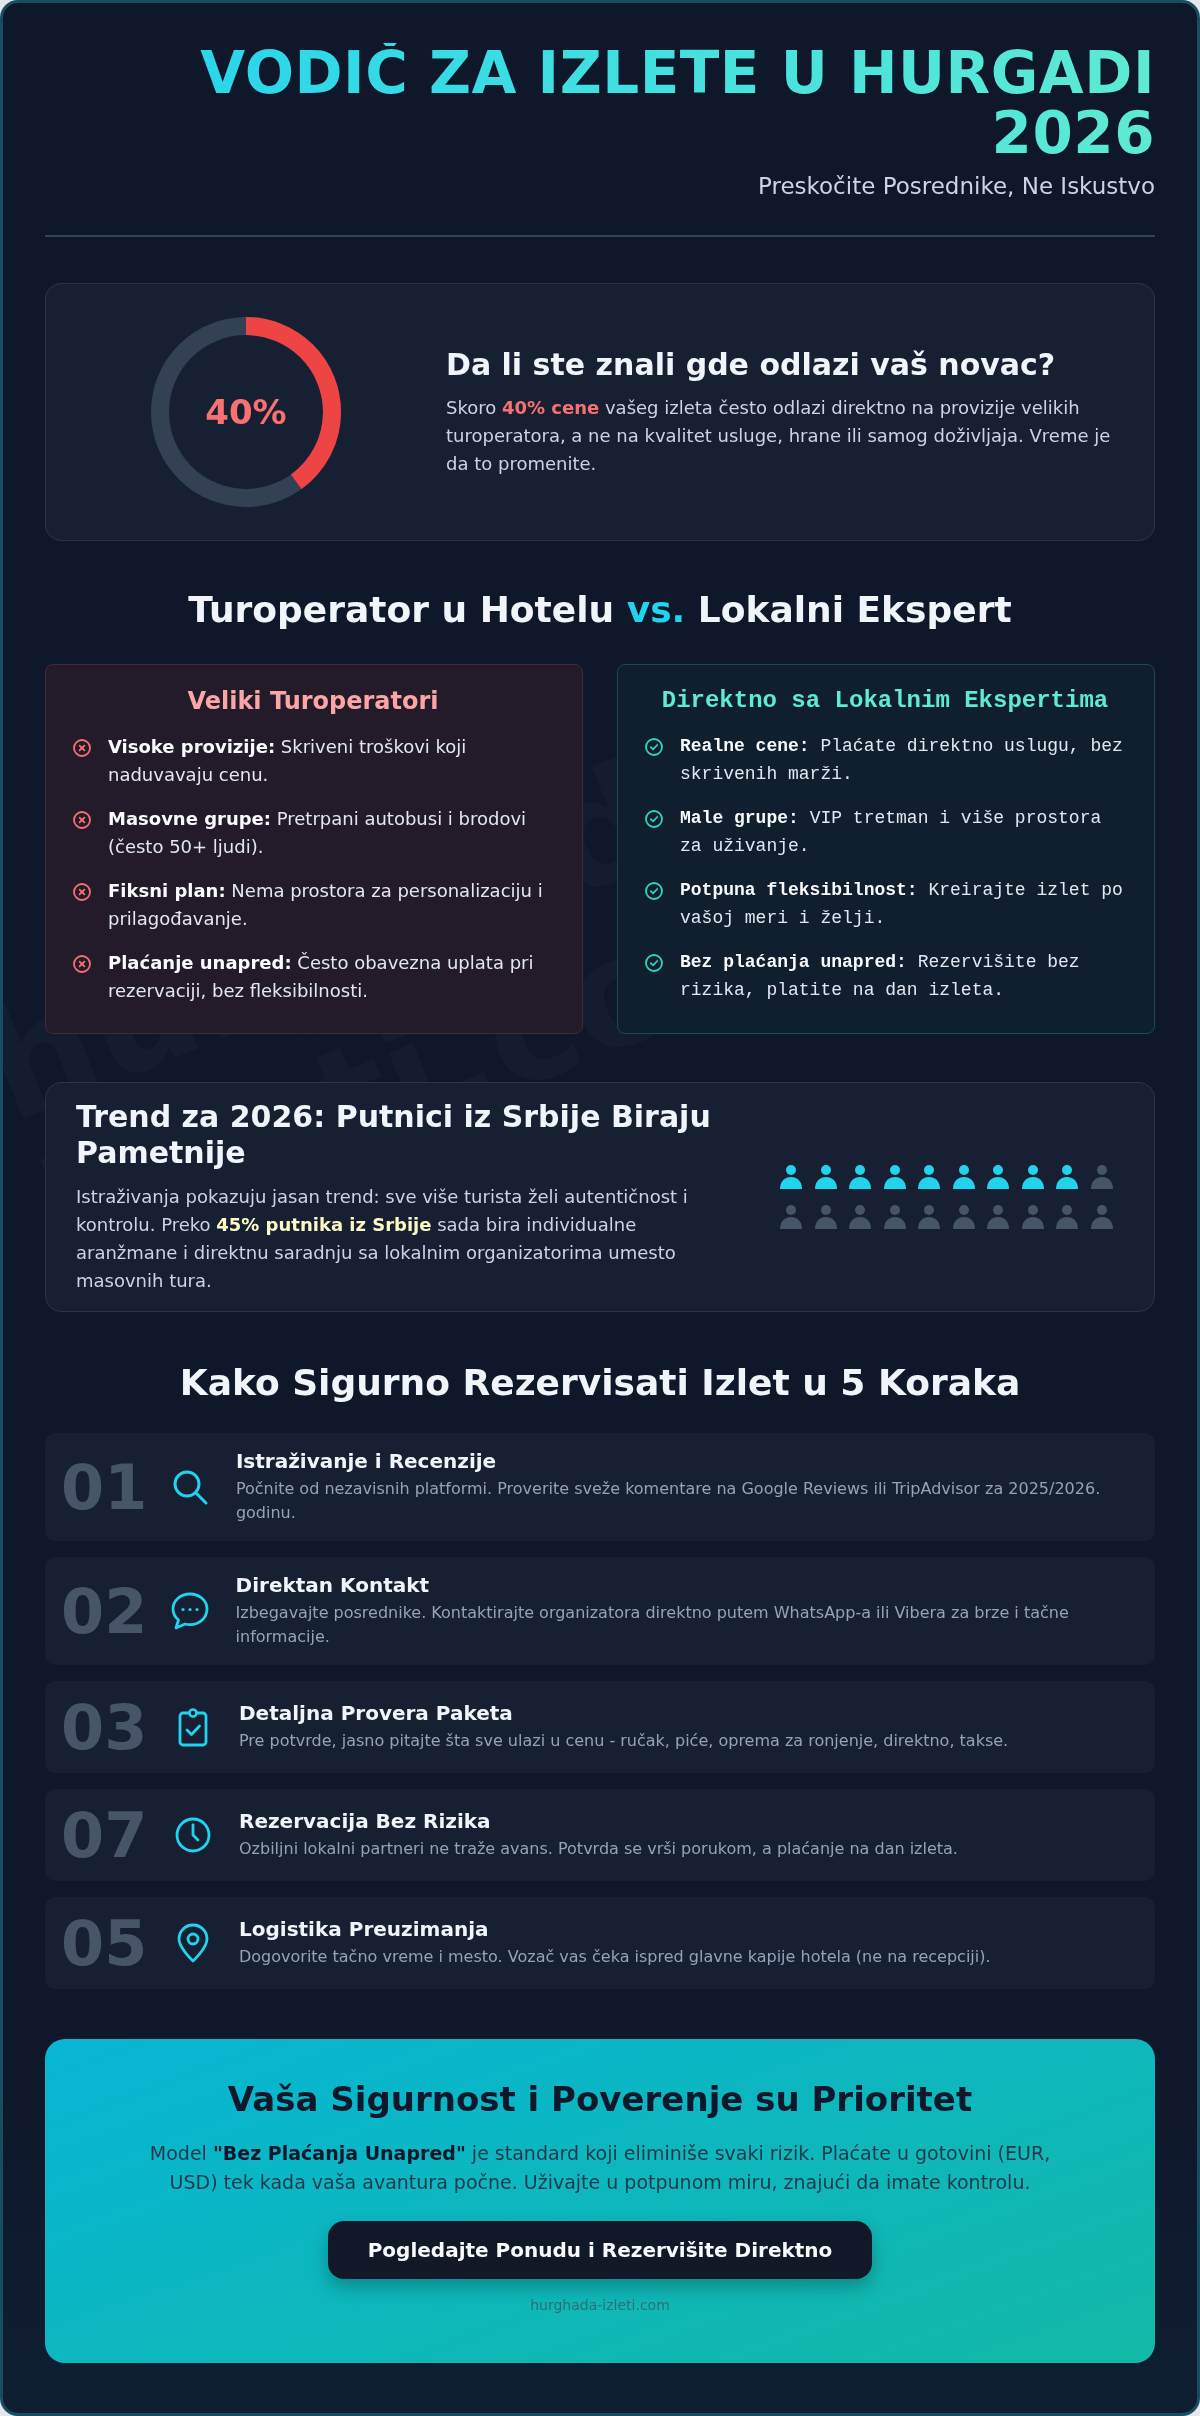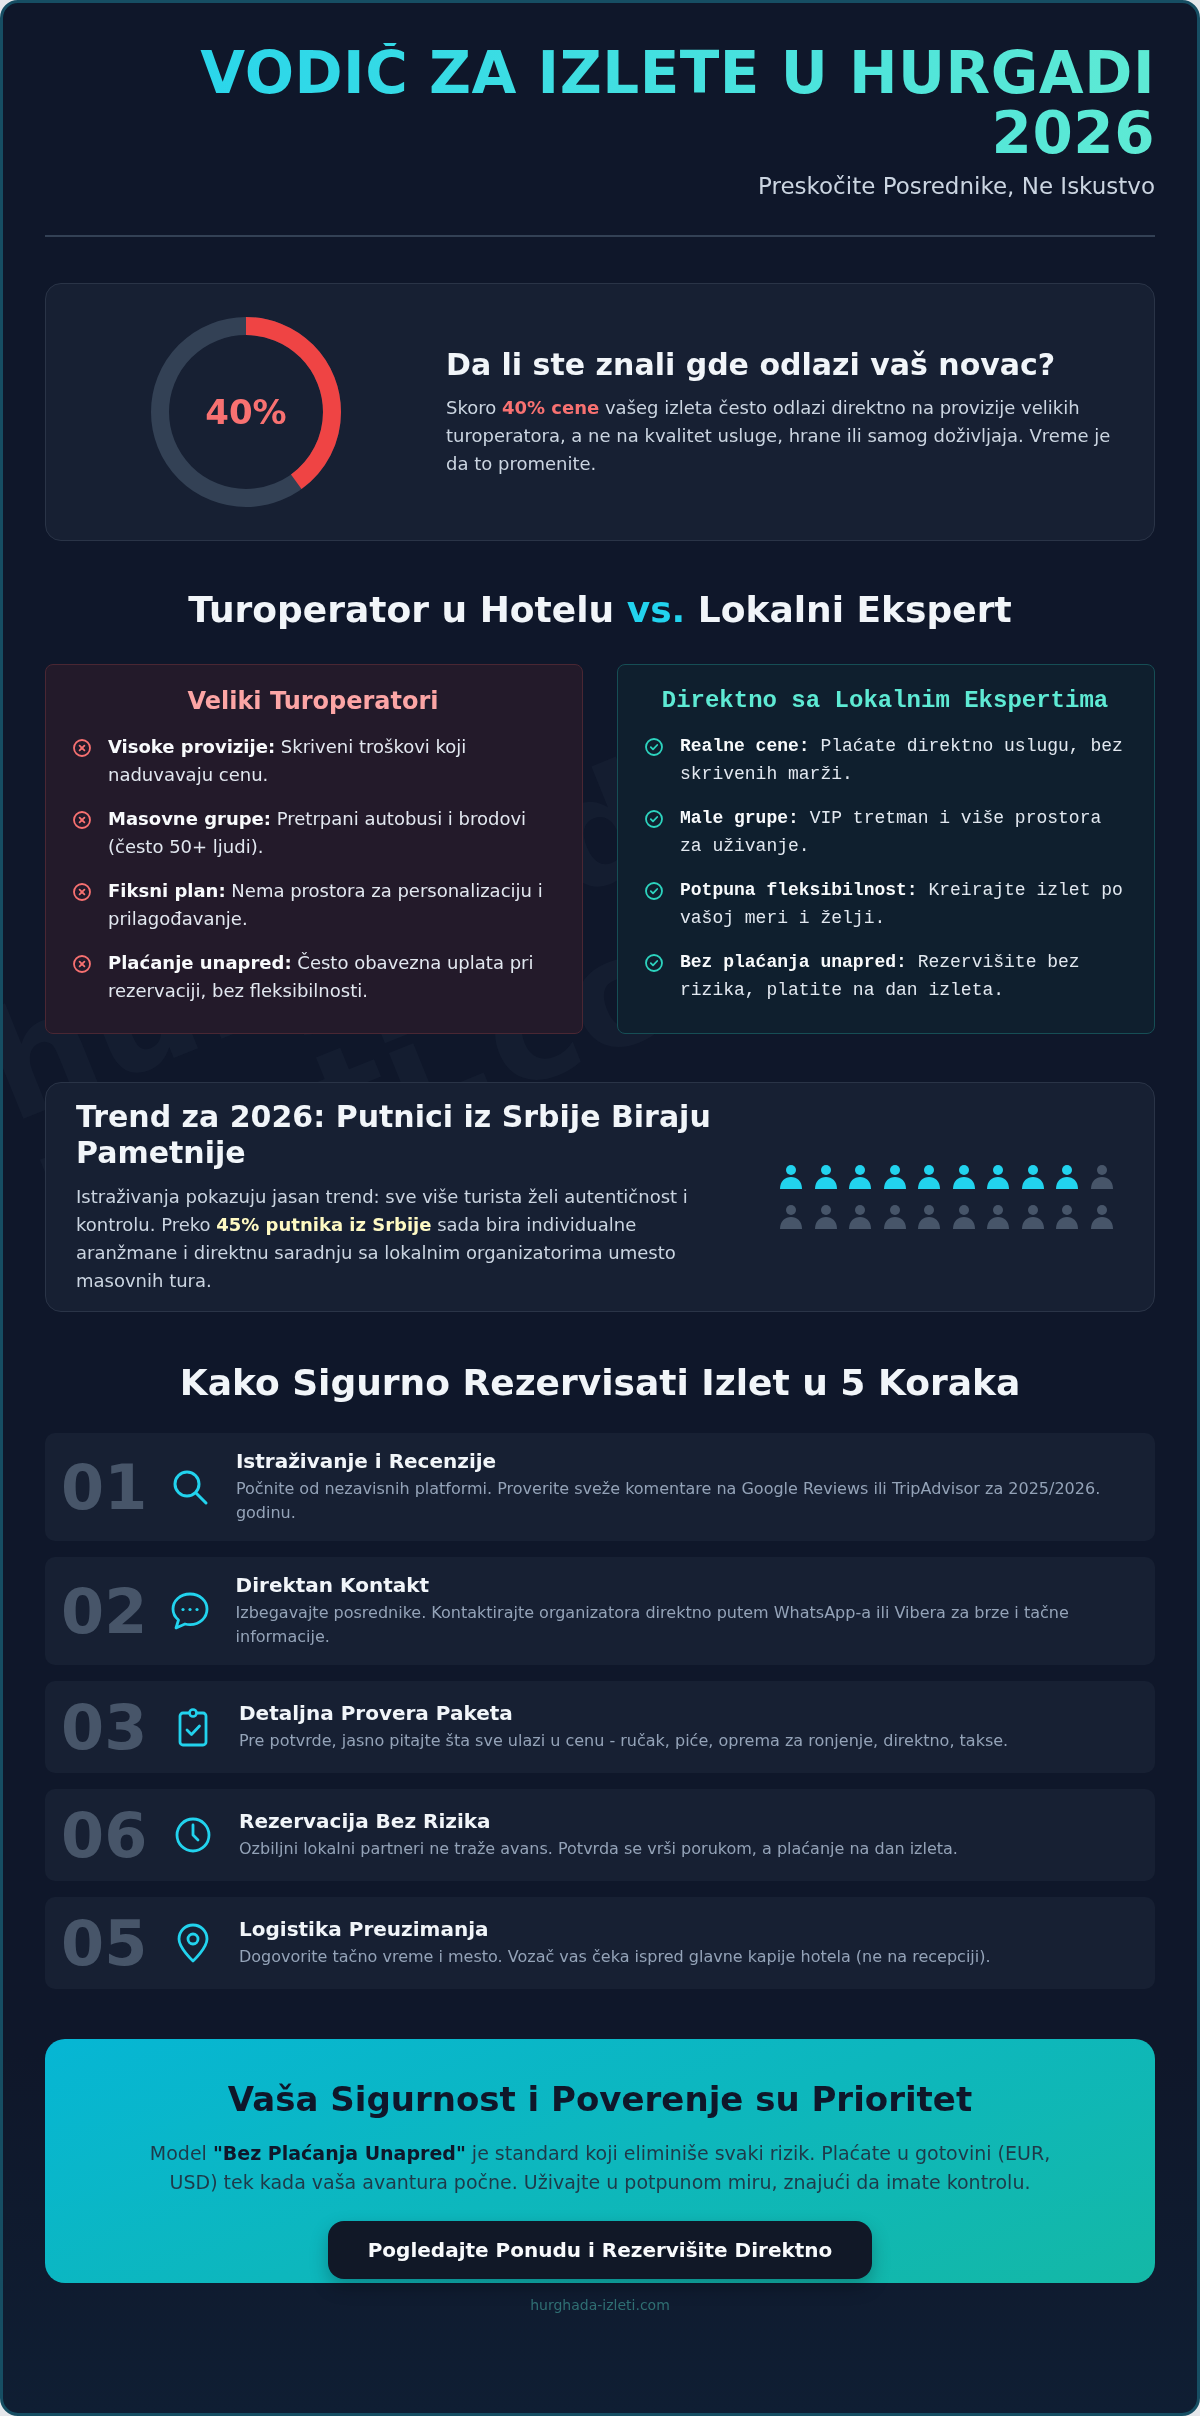--- a/index.html
+++ b/index.html
@@ -59,21 +59,21 @@
   .trend-body { font-size: 18px; line-height: 28px; color: #cbd5e1; }
   .people { display: grid; grid-template-columns: repeat(10, 34.5px); row-gap: 12px; margin-left: 36px; }
   .person { width: 24px; height: 28px; position: relative; }
   .steps { display: flex; flex-direction: column; gap: 16px; }
   .step { display: flex; align-items: center; background: #172033; border-radius: 10px; padding: 0 16px; }
   .step-num { font-size: 62px; font-weight: bold; color: #475569; width: 110px; }
   .step-icon { width: 44px; height: 44px; margin-right: 24px; }
   .step-title { font-size: 20px; font-weight: bold; color: #f1f5f9; margin-bottom: 4px; }
   .step-desc { font-size: 16px; line-height: 24px; color: #94a3b8; }
   .cta {
-    margin-top: 50px; height: 244px; border-radius: 20px;
+    margin-top: 50px; height: 324px; border-radius: 20px;
     background: linear-gradient(160deg, #06b6d4 0%, #14b8a6 100%);
     text-align: center; padding-top: 40px;
   }
   .cta-title { font-size: 34px; font-weight: bold; color: #0f172a; }
   .cta-body { font-size: 19px; line-height: 29px; color: #1e3a4a; width: 920px; margin: 20px auto 0; }
   .cta-body b { color: #0f172a; }
   .cta-button {
     display: inline-block; margin-top: 24px; background: #111827; color: #f8fafc;
     font-size: 20px; font-weight: bold; padding: 0 40px; height: 58px; line-height: 58px;
     border-radius: 16px; box-shadow: 0 8px 18px rgba(0,0,0,0.25); border: none; font-family: "DejaVu Sans", sans-serif;
@@ -303,21 +303,21 @@
               <rect x="9" y="8" width="26" height="32" rx="3" fill="none" stroke="#22d3ee" stroke-width="2.8"></rect>
               <circle cx="22" cy="8" r="3.5" fill="#172033" stroke="#22d3ee" stroke-width="2.6"></circle>
               <path d="M16 25 L20.5 29.5 L28.5 21" fill="none" stroke="#22d3ee" stroke-width="2.8" stroke-linecap="round" stroke-linejoin="round"></path>
             </svg></span>
           <div>
             <div class="step-title">Detaljna Provera Paketa</div>
             <div class="step-desc">Pre potvrde, jasno pitajte šta sve ulazi u cenu - ručak, piće, oprema za ronjenje, direktno, takse.</div>
           </div>
         </div>
         <div class="step" style="height: 92px;">
-          <span class="step-num">06</span>
+          <span class="step-num">07</span>
           <span class="step-icon"><svg viewBox="0 0 44 44" width="44" height="44">
               <circle cx="22" cy="22" r="16" fill="none" stroke="#22d3ee" stroke-width="2.8"></circle>
               <path d="M22 12 L22 22 L27 27" fill="none" stroke="#22d3ee" stroke-width="2.8" stroke-linecap="round" stroke-linejoin="round"></path>
             </svg></span>
           <div>
             <div class="step-title">Rezervacija Bez Rizika</div>
             <div class="step-desc">Ozbiljni lokalni partneri ne traže avans. Potvrda se vrši porukom, a plaćanje na dan izleta.</div>
           </div>
         </div>
         <div class="step" style="height: 92px;">

